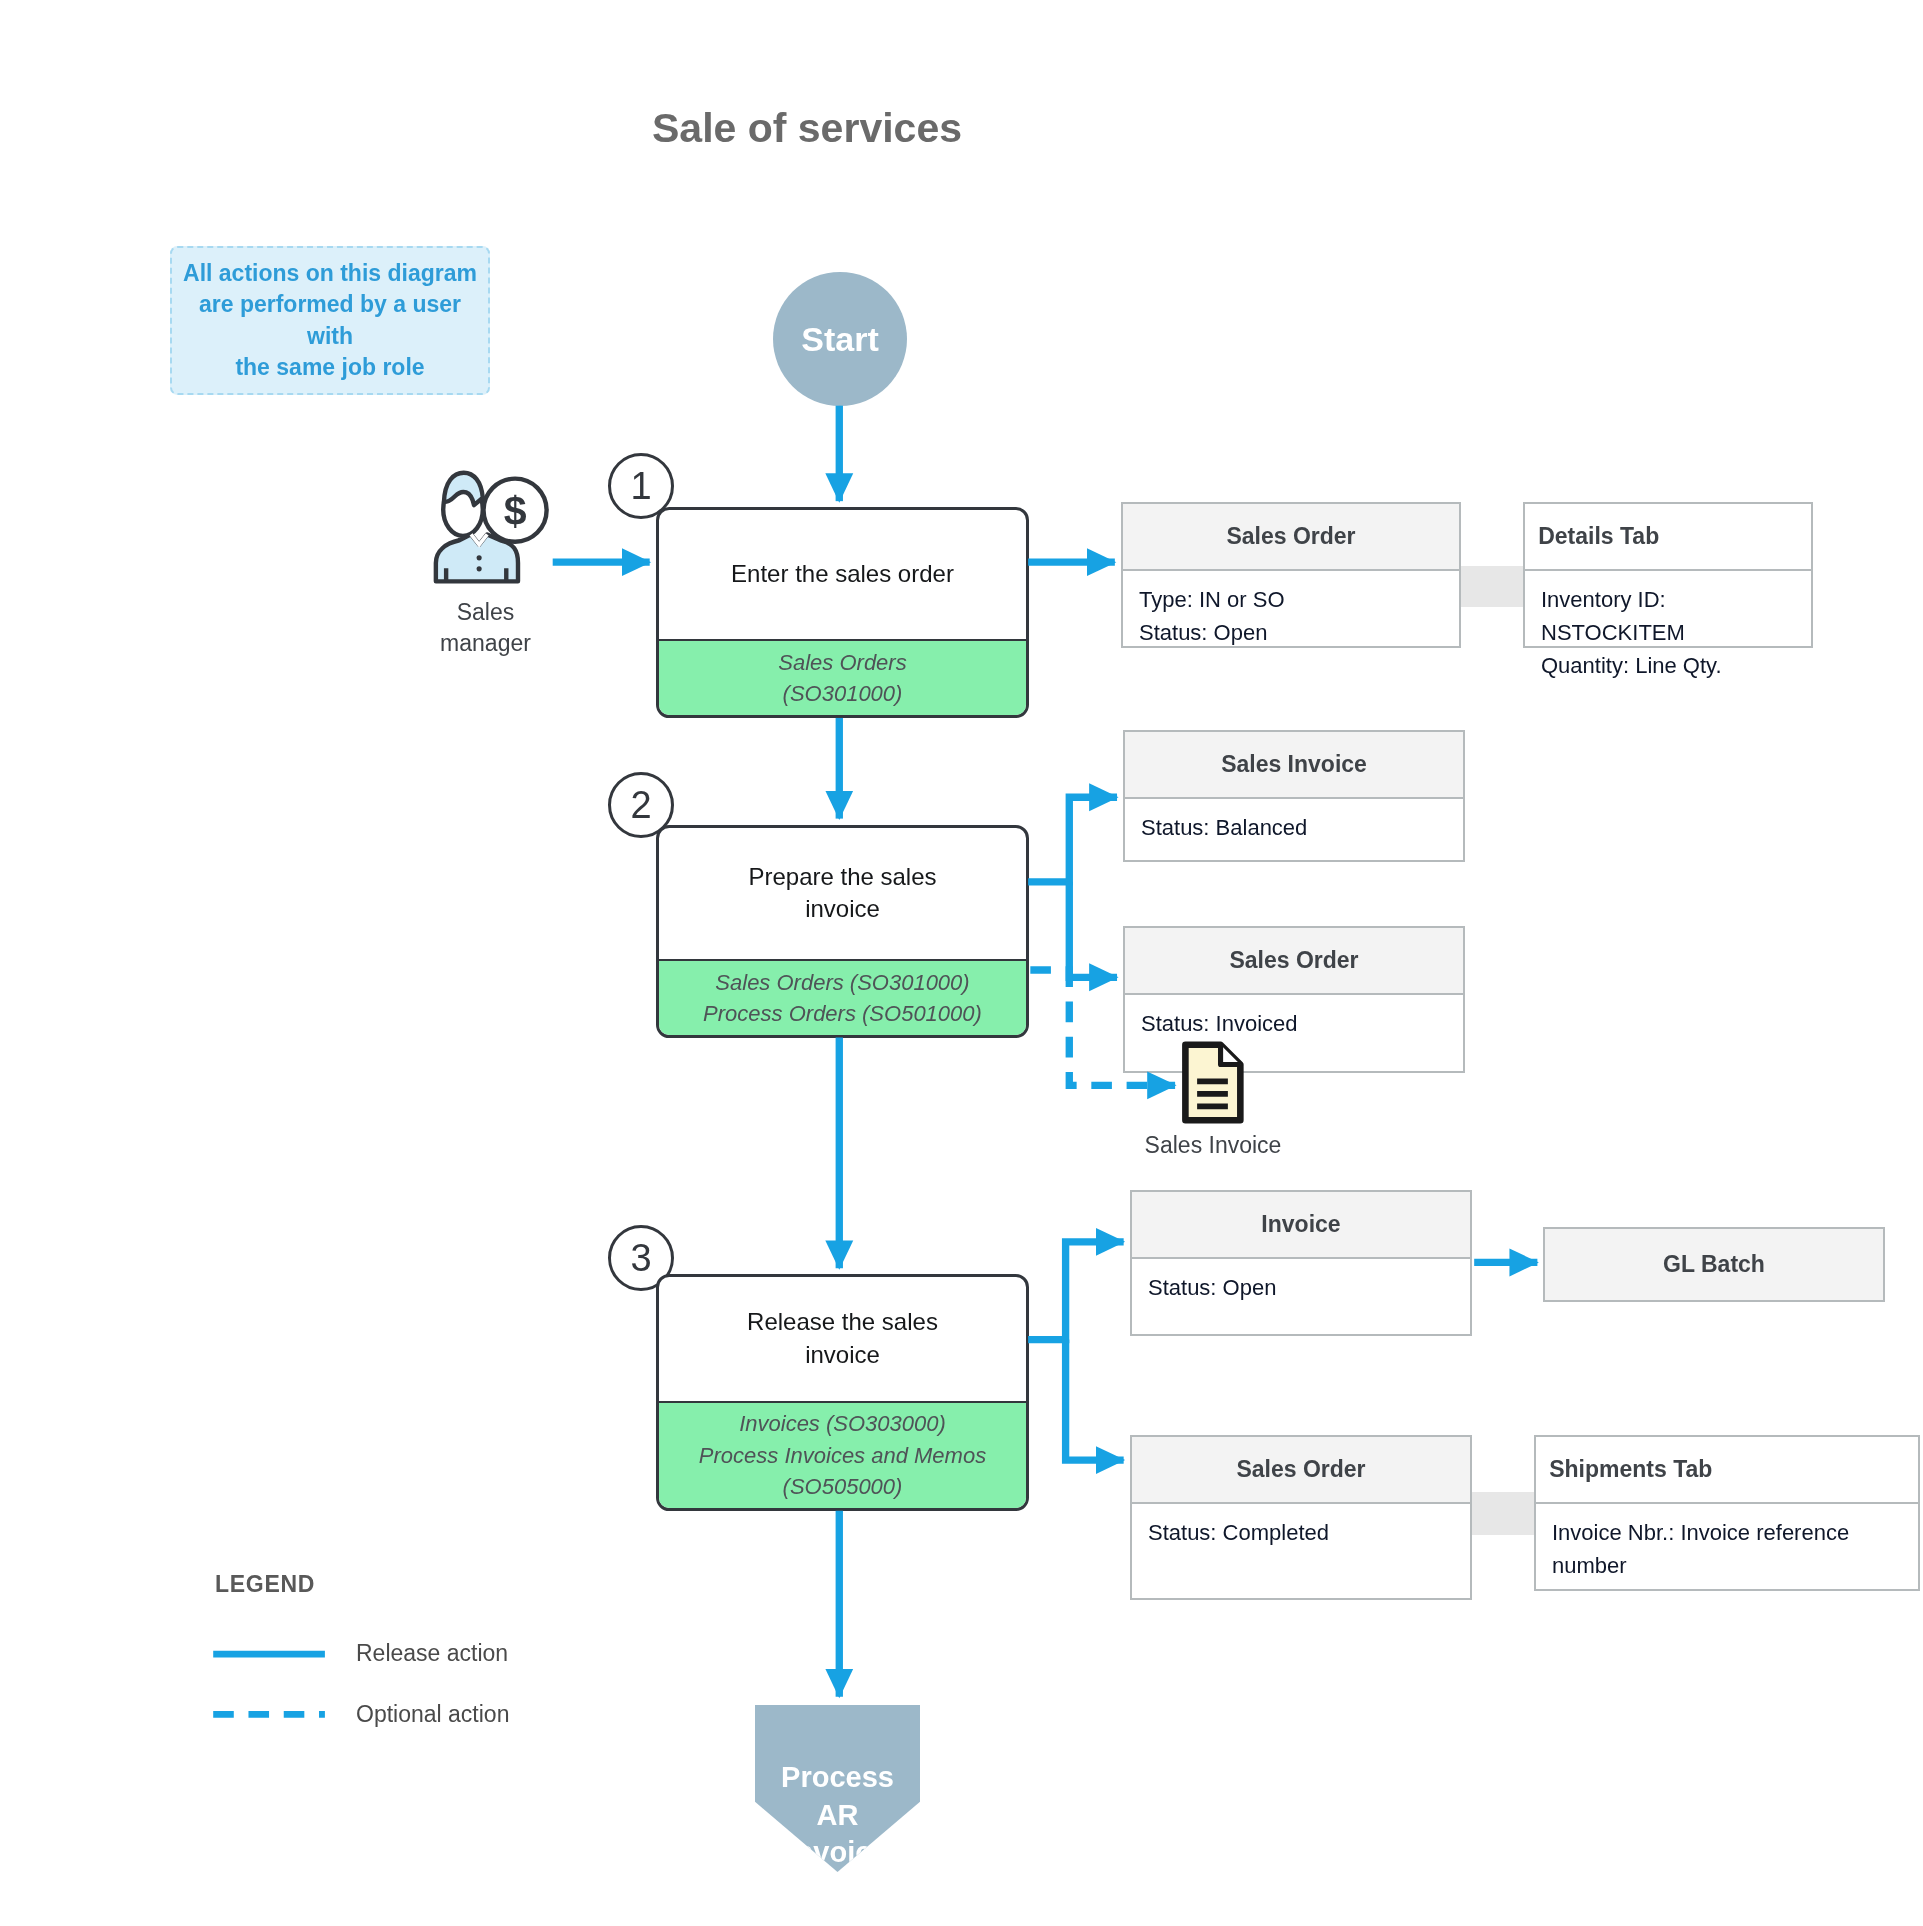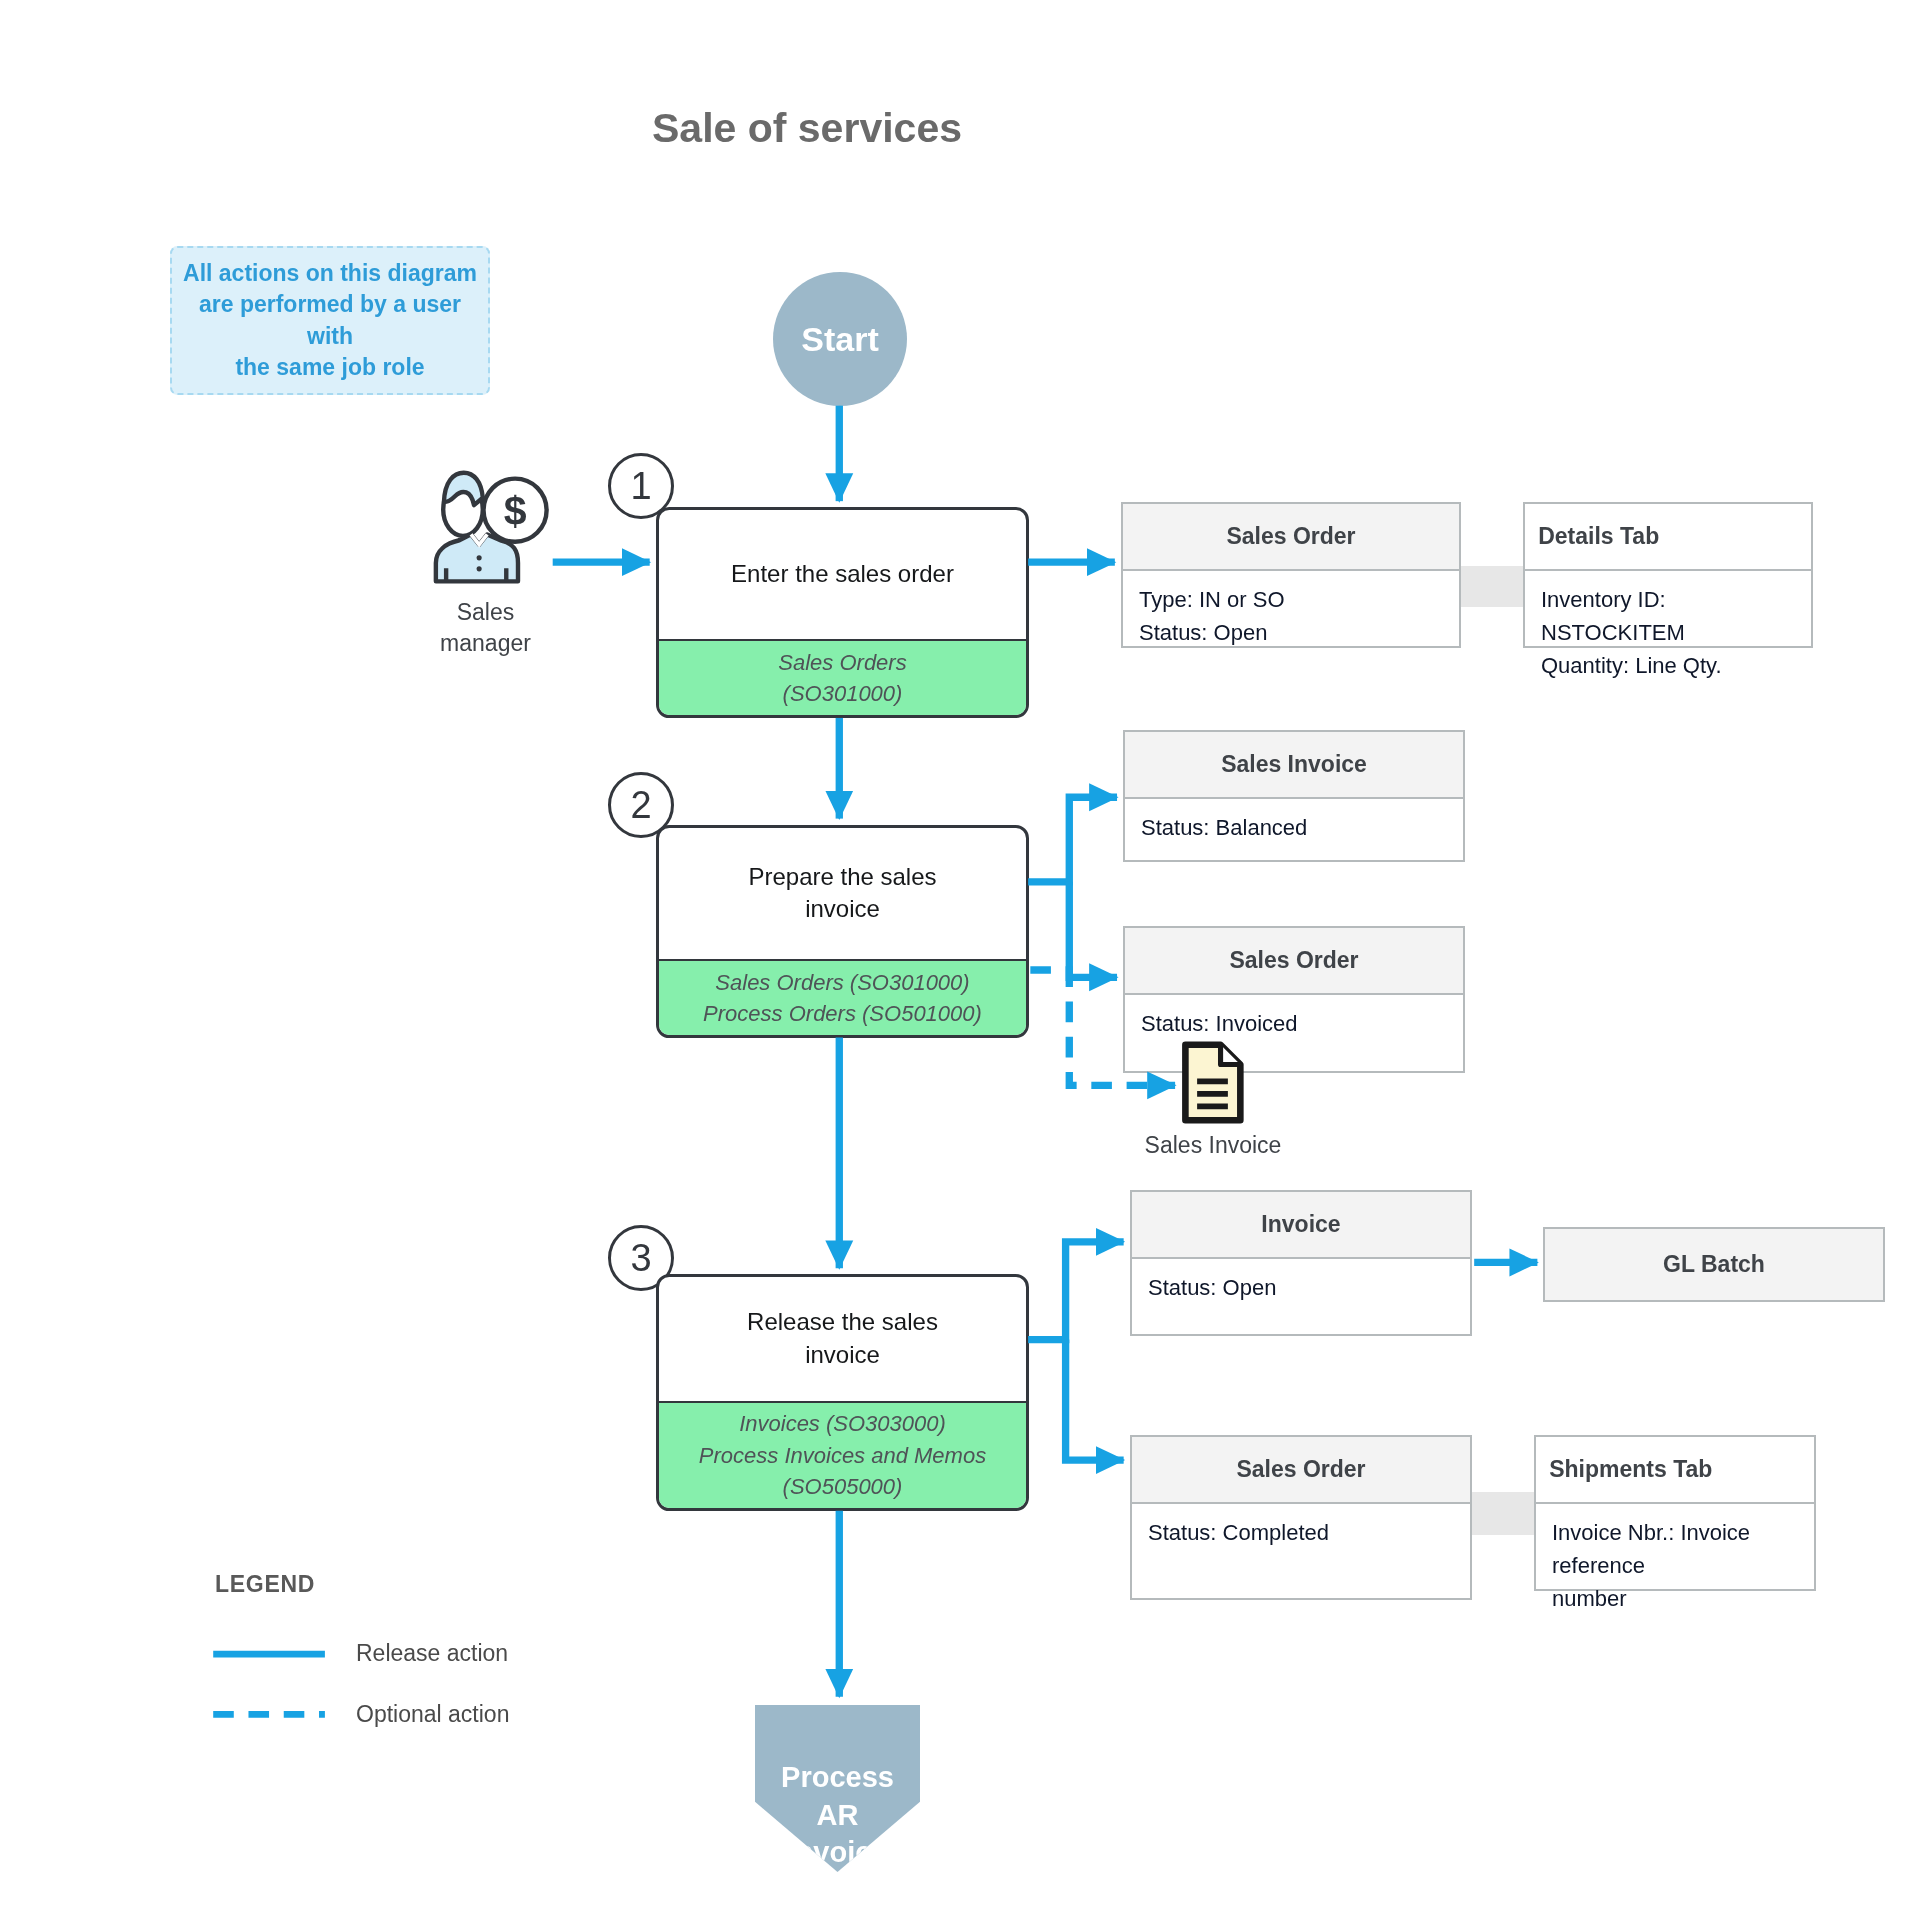--- a/index.html
+++ b/index.html
@@ -53,21 +53,21 @@
   .rec-h.tab{background:#ffffff;justify-content:flex-start;padding-left:13.2px;}
   .rec-h.only{height:100%;border-bottom:none;}
   .rec-b{flex:1;padding:11.8px 16px;font-size:22px;color:#0f172a;line-height:1.5;text-align:left;}
   .rec.r-so1{left:1121px;top:502px;width:340px;height:146px;}
   .rec.r-det{left:1523px;top:502px;width:290px;height:146px;}
   .rec.r-si{left:1123px;top:730px;width:342px;height:132px;}
   .rec.r-so2{left:1123px;top:926px;width:342px;height:147px;}
   .rec.r-inv{left:1130px;top:1190px;width:342px;height:146px;}
   .rec.r-gl{left:1543px;top:1227px;width:342px;height:75px;}
   .rec.r-so3{left:1130px;top:1435px;width:342px;height:165px;}
-  .rec.r-ship{left:1534px;top:1435px;width:282px;height:156px;}
+  .rec.r-ship{left:1534px;top:1435px;width:386px;height:156px;}
 
   
   .graybar{background:#e7e7e7;z-index:1;}
   .graybar.g1{left:1459px;top:566px;width:65px;height:41px;}
   .graybar.g2{left:1470px;top:1492px;width:66px;height:43px;}
 
   
   .actor-label{left:412px;top:597px;width:147px;text-align:center;
     font-size:23px;color:#3f4348;line-height:1.35;z-index:2;}
   .doc-label{left:1132px;top:1132px;width:162px;text-align:center;

